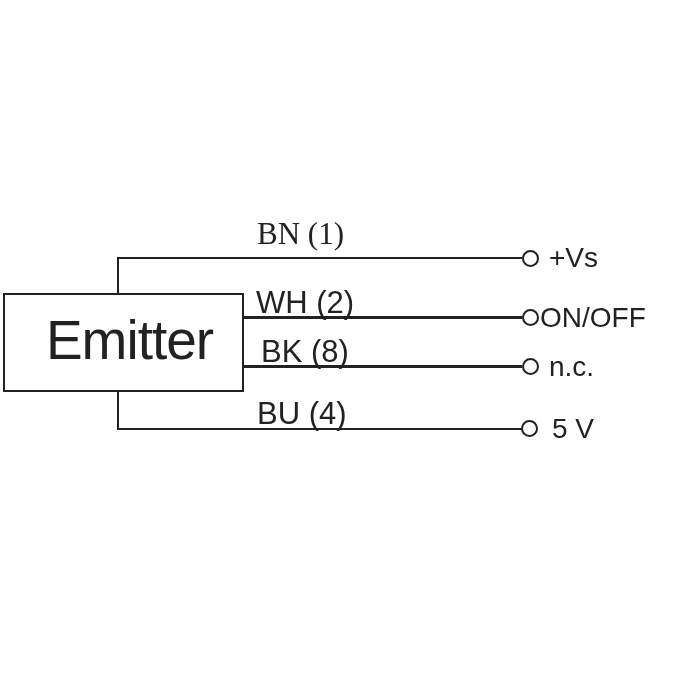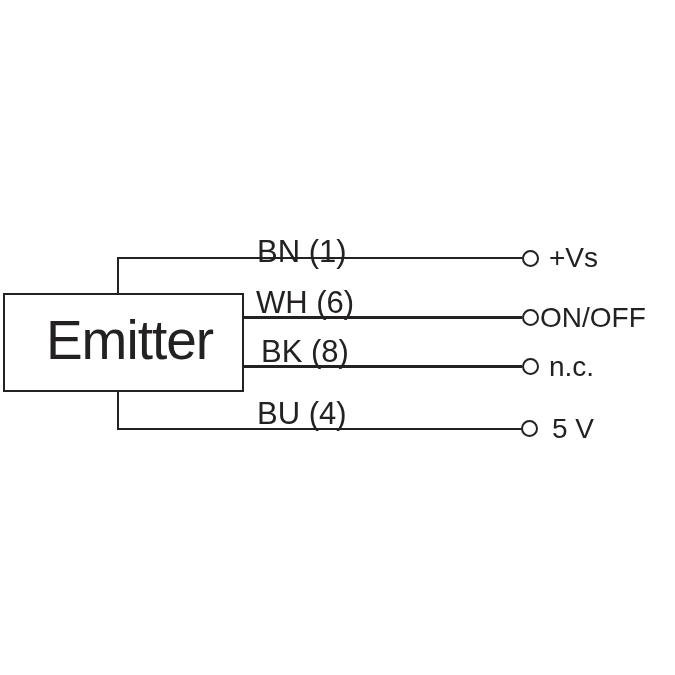--- a/index.html
+++ b/index.html
@@ -60,21 +60,21 @@
   .v-top    { left: 116.5px; top: 257px; height: 38px; }
   .v-bottom { left: 116.5px; top: 390px; height: 39.5px; }
 
   
   .wire-label {
     position: absolute;
     font-size: 31px;
     line-height: 1;
     white-space: nowrap;
   }
-  .l1 { left: 257px; top: 236px; }
+  .l1 { left: 257px; top: 218px; font-family: Liberation Serif, serif; }
   .l2 { left: 256px; top: 286.5px; }
   .l3 { left: 261px; top: 335.5px; }
   .l4 { left: 257px; top: 398px; }
 
   
   .terminal-circle {
     position: absolute;
     width: 17px;
     height: 17px;
     box-sizing: border-box;
@@ -110,21 +110,21 @@
 
   <div class="vseg v-top"></div>
   <div class="vseg v-bottom"></div>
 
   <div class="wire w1"></div>
   <div class="wire-label l1">BN (1)</div>
   <div class="terminal-circle c1"></div>
   <div class="terminal-label t1">+Vs</div>
 
   <div class="wire w2"></div>
-  <div class="wire-label l2">WH (6)</div>
+  <div class="wire-label l2">WH (2)</div>
   <div class="terminal-circle c2"></div>
   <div class="terminal-label t2">ON/OFF</div>
 
   <div class="wire w3"></div>
   <div class="wire-label l3">BK (8)</div>
   <div class="terminal-circle c3"></div>
   <div class="terminal-label t3">n.c.</div>
 
   <div class="wire w4"></div>
   <div class="wire-label l4">BU (4)</div>

